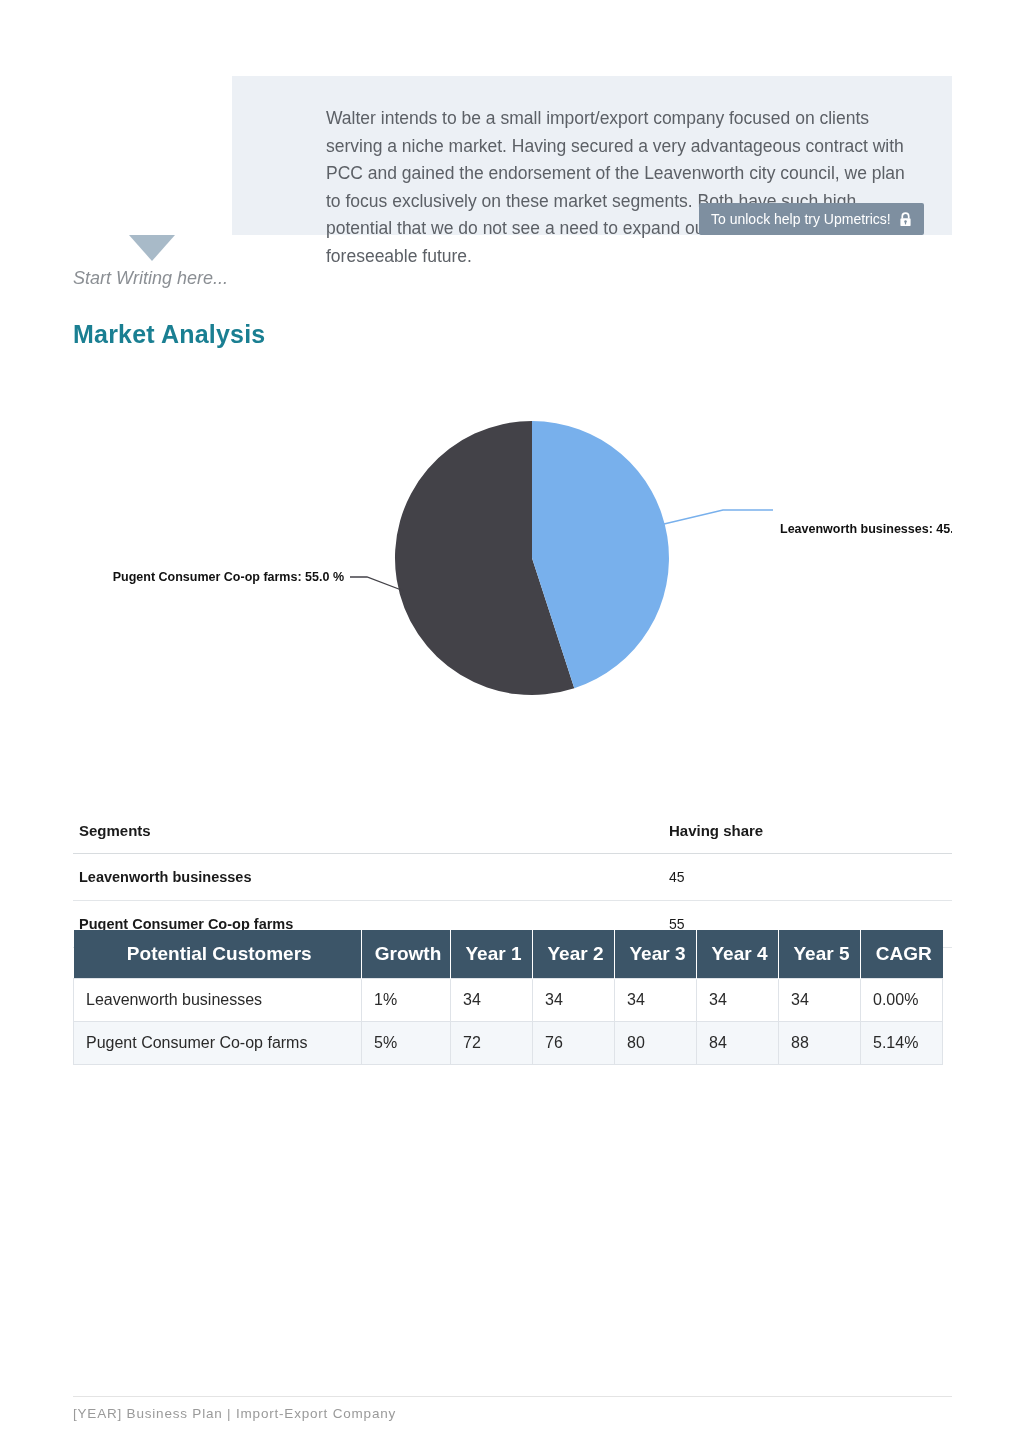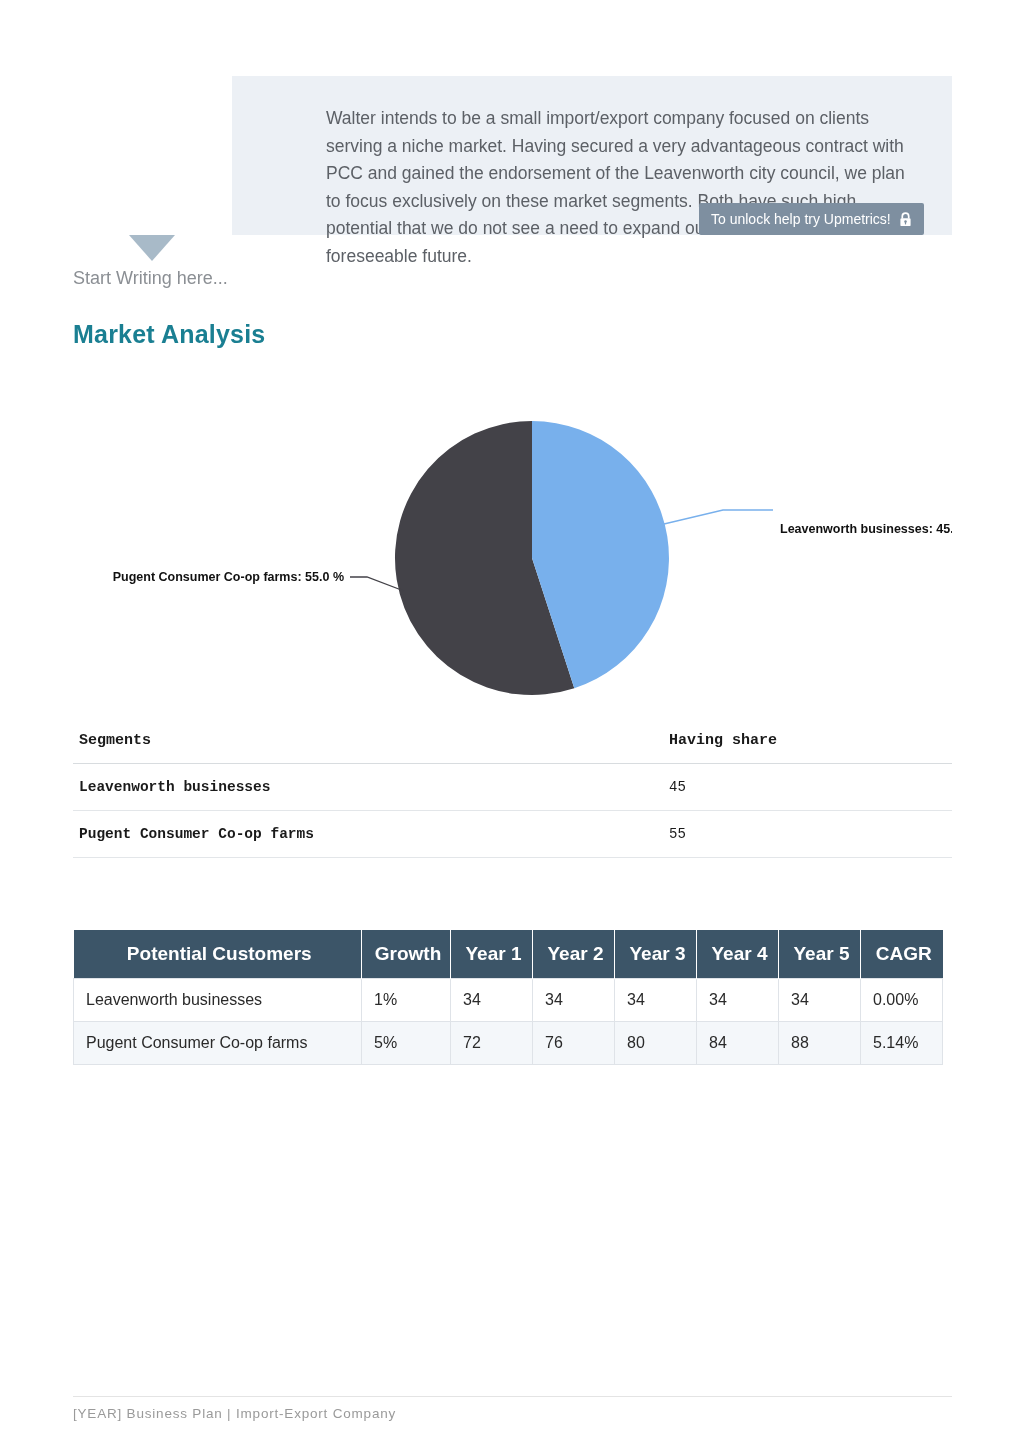--- a/index.html
+++ b/index.html
@@ -82,20 +82,21 @@
     white-space: nowrap;
   }
   .lock-ico { width: 13px; height: 15px; display:block; }
 
   
   .start-writing {
     position: absolute;
     left: 73px;
     top: 268px;
     font-size: 18px;
+    font-style: italic;
     color: #8b8f94;
   }
 
   
   .section-title {
     position: absolute;
     left: 73px;
     top: 320px;
     font-size: 25px;
     color: #1a7f92;
@@ -116,24 +117,23 @@
     font-family: "Liberation Sans", sans-serif;
     font-size: 12.5px;
     font-weight: bold;
     fill: #111111;
   }
 
   
   .seg-table {
     position: absolute;
     left: 73px;
-    top: 722px;
+    top: 812px;
     width: 879px;
     border-collapse: collapse;
-    font-family: Liberation Mono, monospace;
   }
   .seg-table th {
     text-align: left;
     font-size: 15px;
     font-weight: bold;
     color: #1a1a1a;
     padding: 10px 0 14px 6px;
     border-bottom: 1.5px solid #d8dcdf;
   }
   .seg-table td {

